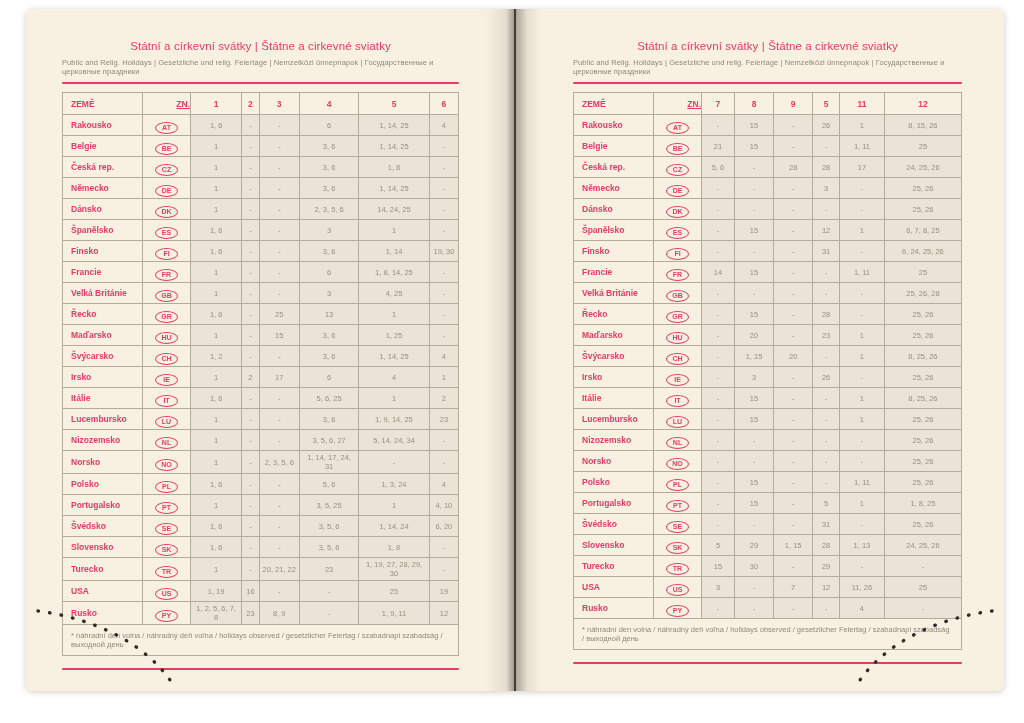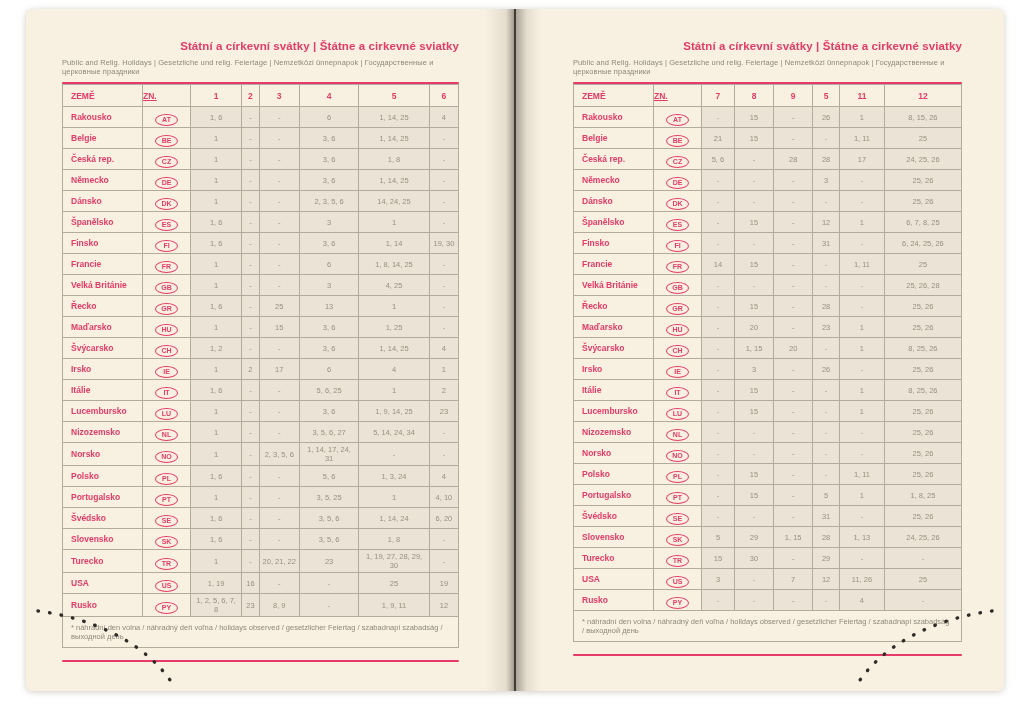--- a/index.html
+++ b/index.html
@@ -13,32 +13,32 @@
     background: linear-gradient(to right, rgba(60,50,40,0) 0%, rgba(60,50,40,0.10) 70%, rgba(40,35,30,0.45) 100%);
     pointer-events:none; }
   .page.right::before { content:""; position:absolute; top:0; left:0; width:26px; height:100%;
     background: linear-gradient(to right, rgba(40,35,30,0.40) 0%, rgba(60,50,40,0.10) 45%, rgba(60,50,40,0) 100%);
     pointer-events:none; }
   .spine { position:absolute; left:50%; top:0; width:2px; height:100%; margin-left:-1px;
     background:#3f3b36; z-index:2; }
   .page-inner { position: relative; }
   .page.left  .page-inner { padding: 30px 56px 0 36px; }
   .page.right .page-inner { padding: 30px 42px 0 58px; }
-  .title { text-align:right; color:#e63b68; font-size:11.5px; font-weight:bold;
+  .title { text-align:center; color:#e63b68; font-size:11.5px; font-weight:normal;
     letter-spacing:0.1px; line-height:14px; }
   .subtitle { text-align:left; color:#8f897c; font-size:7.5px; line-height:9px; margin-top:5px;
     letter-spacing:0.1px; }
   .rule { height:2px; background:#e63b68; margin-top:6px; border-radius:1px; }
   .rule.bottom { margin-top:12px; }
-  table.holidays { width:100%; border-collapse:collapse; 
+  table.holidays { width:100%; border-collapse:collapse; margin-top:8px;
     border:1px solid #b3ab9b; }
   table.holidays th, table.holidays td { border:1px solid #b3ab9b; }
   th.h-country { width:80px; text-align:left; padding:0 0 0 8px; color:#e63b68;
     font-size:8.5px; height:22px; }
-  th.h-code { width:48px; text-align:left; color:#e63b68; font-size:8.5px;text-decoration:underline; }
+  th.h-code { width:48px; text-align:right; color:#e63b68; font-size:8.5px;text-decoration:underline; }
   th.h-month { text-align:center; color:#e63b68; font-size:8.5px; }
   td.c-country { text-align:left; padding:2px 2px 2px 8px; color:#e63b68;
     font-weight:bold; font-size:8.5px; height:21px; }
   td.c-code { text-align:center; padding:1px 0; }
   .badge { display:inline-block; min-width:23px; padding:1px 4px; border:1px solid #e63b68;
     border-radius:50%; color:#e63b68; font-weight:bold; font-size:7px; line-height:8px;
     text-align:center; }
   td.c-num { text-align:center; background:#eae3d6; color:#98917f; font-size:7.5px;
     padding:2px 3px; line-height:9px; }
   td.c-foot { padding:6px 8px; color:#8f897c; font-size:7.5px; line-height:9px; }

